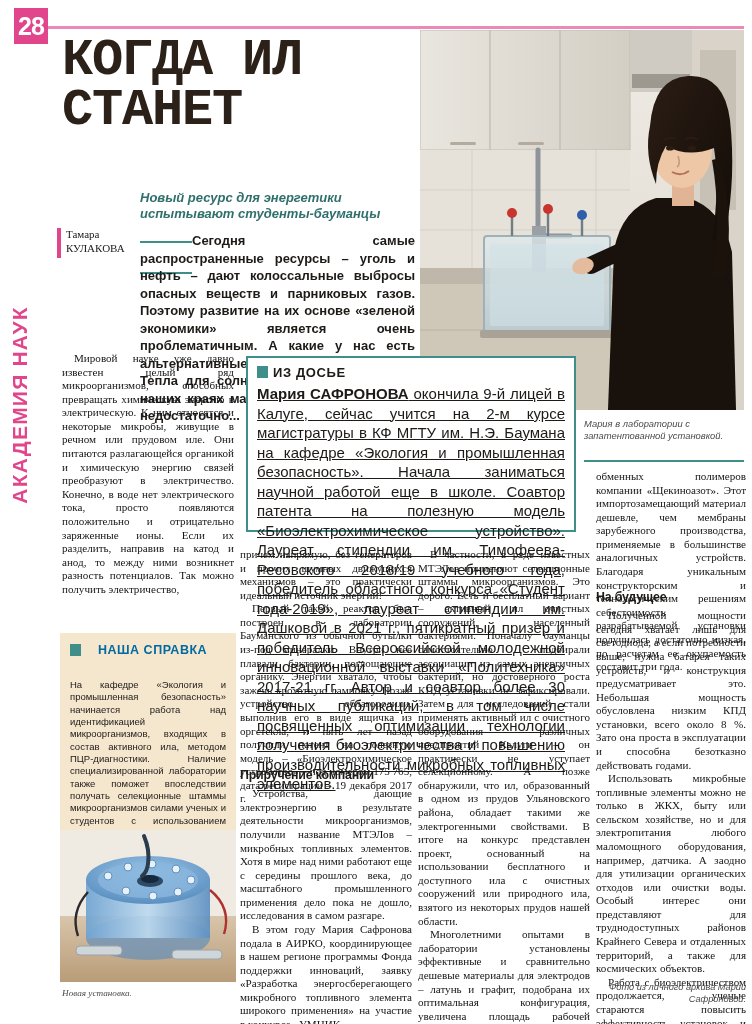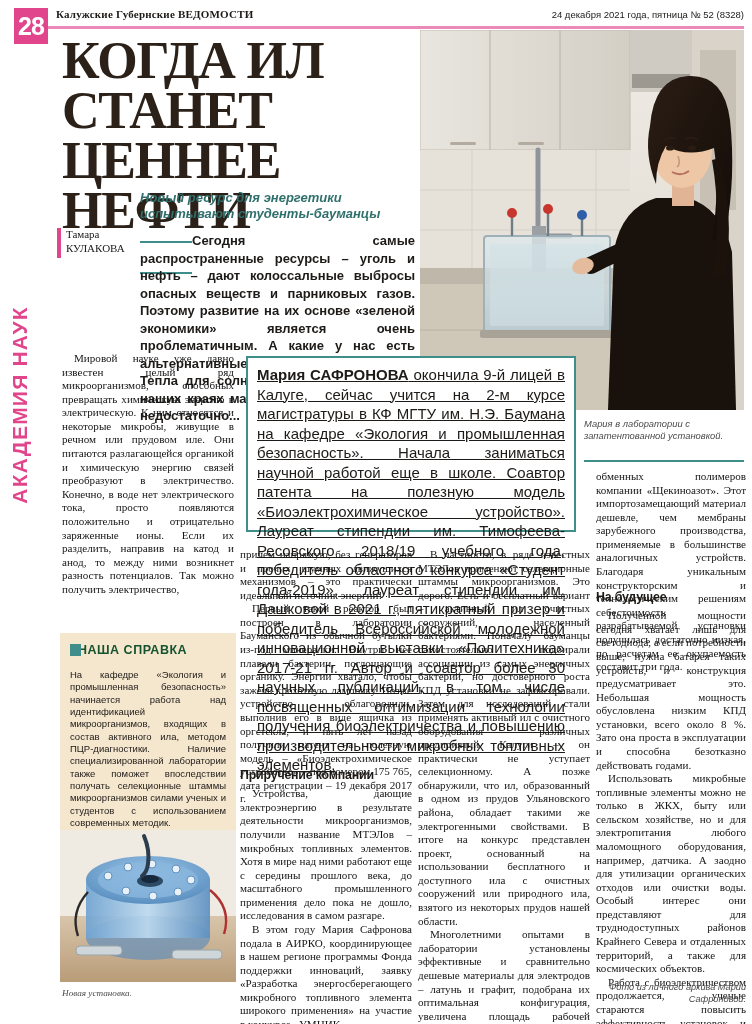--- a/index.html
+++ b/index.html
@@ -65,21 +65,21 @@
     position:absolute;right:0;top:3px;
   }
   .masthead-rule{
     position:absolute;left:44px;top:26px;width:700px;height:3px;
     background:#eb8ab9;
   }
 
   
   .headline{
     position:absolute;left:62px;top:36px;width:400px;
-    font-family:Liberation Serif, serif;
+    font-family:Liberation Mono, monospace;
     font-weight:bold;
     font-size:52px;
     line-height:0.96;
     letter-spacing:-1.2px;
     color:#2b2119;
     text-transform:uppercase;
   }
   .headline .l2{display:block;}
 
   
@@ -210,24 +210,24 @@
   
   .spravka{
     position:absolute;left:60px;top:633px;width:176px;height:198px;
     background:#f5e6ce;
     padding:10px 10px 8px 10px;
   }
   .spravka-head{
     font-family:"Liberation Sans", sans-serif;
     font-weight:bold;
     font-size:12.5px;
-    color:#14532d;
+    color:#0369a1;
     letter-spacing:.5px;
-    margin-bottom:12px;
-    padding-left:8px;
+    margin-bottom:22px;
+    padding-left:28px;
     position:relative;
   }
   .spravka-head::before{
     content:"";position:absolute;left:0;top:1px;width:11px;height:12px;
     background:#3f8e8a;
   }
   .spravka-body{
     font-family:"Liberation Sans", sans-serif;
     font-size:9.5px;
     line-height:1.3;
@@ -262,29 +262,24 @@
 </head>
 <body>
 
 <div class="page">
 
   <div class="rail">
     <div class="rail-vertical">АКАДЕМИЯ НАУК</div>
   </div>
   <div class="page-number-box">28</div>
 
-  <div class="masthead">
-    <div class="masthead-title">Калужские Губернские ВЕДОМОСТИ</div>
-    <div class="masthead-date">24 декабря 2021 года, пятница № 52 (8328)</div>
-  </div>
   <div class="masthead-rule"></div>
 
   <h1 class="headline">
     <span>КОГДА ИЛ СТАНЕТ</span>
-    <span class="l2">ЦЕННЕЕ НЕФТИ</span>
   </h1>
 
   <div class="deck">Новый ресурс для энергетики испытывают студенты-бауманцы</div>
 
   <div class="byline-bar"></div>
   <div class="byline">
     <span>Тамара</span>
     <span class="sur">КУЛАКОВА</span>
   </div>
 
@@ -439,20 +434,21 @@
       <rect x="16" y="116" width="46" height="9" rx="4" fill="#cfd6da" stroke="#9aa4aa" stroke-width="1"></rect>
       <rect x="112" y="120" width="50" height="9" rx="4" fill="#cfd6da" stroke="#9aa4aa" stroke-width="1"></rect>
 
       <path d="M150 60 q22 18 14 44" stroke="#b03030" stroke-width="2.4" fill="none"></path>
       <path d="M28 62 q-18 20 -10 44" stroke="#2b2b2b" stroke-width="2.4" fill="none"></path>
     </svg>
   </div>
   <div class="photo-bottom-caption">Новая установка.</div>
 
   <div class="dossier">
+    <div class="dossier-head">ИЗ ДОСЬЕ</div>
     <div class="dossier-body"><b>Мария САФРОНОВА</b><span> окончила 9-й лицей в Калуге, сейчас учится на 2-м курсе магистратуры в КФ МГТУ им. Н.Э. Баумана на кафедре «Экология и промышленная безопасность». Начала заниматься научной работой еще в школе. Соавтор патента на полезную модель «Биоэлектрохимическое устройство». Лауреат стипендии им. Тимофеева-Ресовского 2018/19 учебного года, победитель областного конкурса «Студент года-2019», лауреат стипендии им. Дашковой в 2021 г., пятикратный призер и победитель Всероссийской молодежной инновационной выставки «Политехника» 2017-21 гг. Автор и соавтор более 30 научных публикаций, в том числе посвященных оптимизации технологии получения биоэлектричества и повышению производительности микробных топливных элементов.</span></div>
   </div>
 
   <div class="col" id="col2">
     <p class="noind">причем напрямую, без генераторов и прочих шумных движущихся механизмов – это практически идеальный источник энергии!</p>
     <p>Первый такой реактор был построен в лаборатории Бауманского из обычной бутылки из-под минералки. Внутри нее плавали бактерии, поглощающие органику. Энергии хватало, чтобы зажечь крохотную лампочку. Позже устройство облагородили, выполнив его в виде ящичка из оргстекла, и пять лет назад получили патент на полезную модель – «Биоэлектрохимическое устройство» – под номером 175 765, дата регистрации – 19 декабря 2017 г.</p>
   </div>
   <div class="col" id="col2b">
     <div class="sec-head">Приручение компании</div>
     <p>Устройства, дающие электроэнергию в результате деятельности микроорганизмов, получили название МТЭЛов – микробных топливных элементов. Хотя в мире над ними работают еще с середины прошлого века, до масштабного промышленного применения дело пока не дошло, исследования в самом разгаре.</p>

